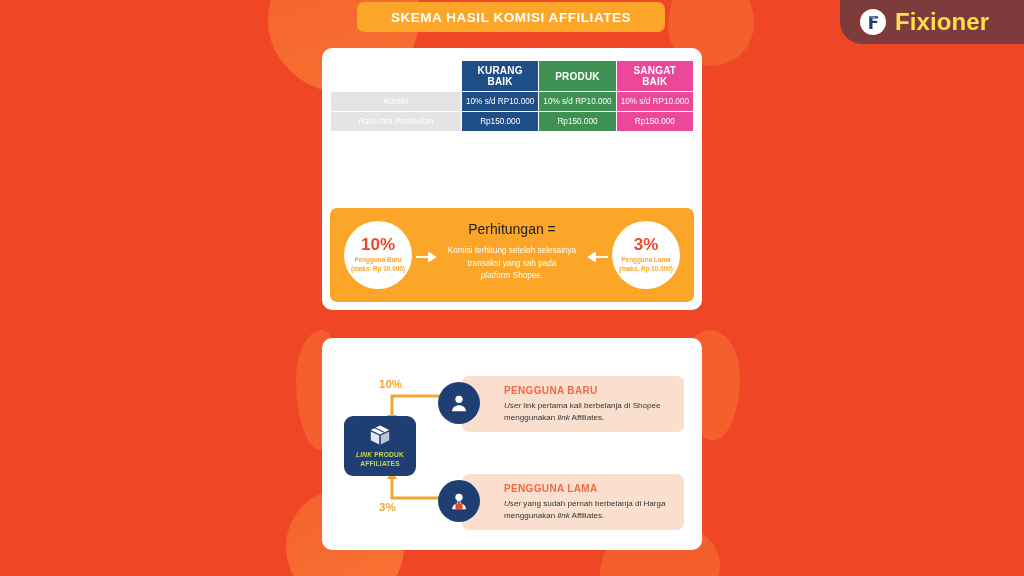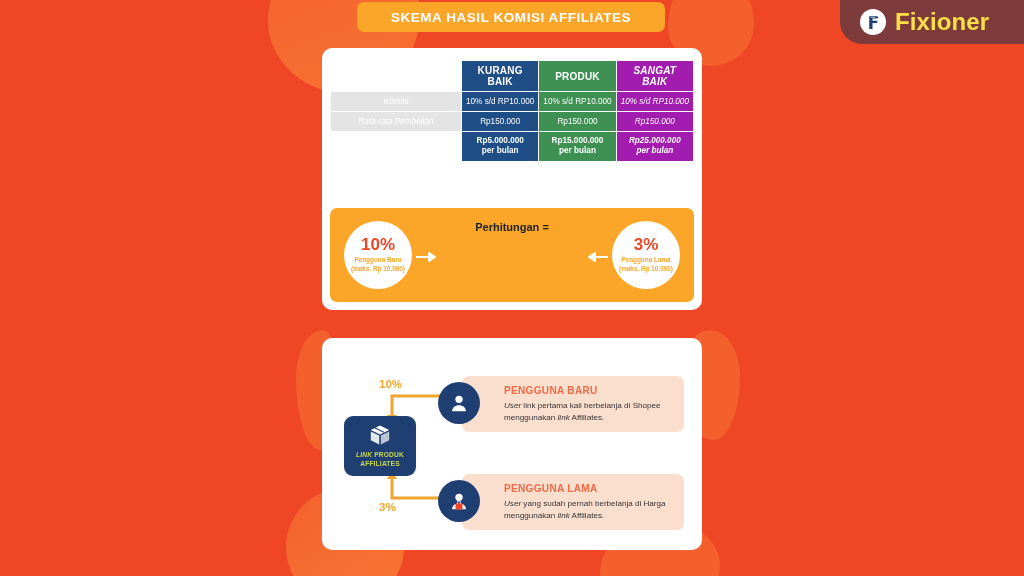--- a/index.html
+++ b/index.html
@@ -115,21 +115,21 @@
   #scheme-table th { height: 22px; font-size: 10px; font-weight: bold; letter-spacing: .2px; }
   .col-label { width: 130px; }
   td.rowlabel {
     background: #e4e4e4; color: #333333;
     text-align: left; padding-left: 9px;
     font-size: 9.2px; height: 20px; font-style: italic;
   }
   th.blank, td.blank { background: transparent; }
   .c-blue  { background: #1f4e87; }
   .c-green { background: #3e9153; }
-  .c-red   { background: #a21caf; font-style: italic; }
+  .c-red   { background: #ec4899; }
   .total td { height: 33px; font-size: 9.6px; font-weight: bold; line-height: 1.25; }
 
   
   #formula-band {
     position: absolute; left: 8px; top: 160px;
     width: 364px; height: 94px;
     background: #fba628;
     border-radius: 7px;
     overflow: hidden;
   }
@@ -148,21 +148,21 @@
     margin-bottom: 3px;
   }
   .circle-cap {
     color: #fba628; font-size: 6.4px; font-weight: bold; line-height: 1.35;
   }
   #formula-center {
     position: absolute; left: 96px; top: 12px; width: 172px;
     text-align: center;
   }
   .formula-head {
-    color: #222222; font-size: 11px; font-weight: bold; line-height: 1.35;
+    color: #222222; font-size: 14px; font-weight: normal; line-height: 1.35;
   }
   .formula-body {
     color: #ffffff; font-size: 8.2px; line-height: 1.55; margin-top: 6px;
   }
   .formula-body em { font-style: italic; }
   .arrow-in { position: absolute; top: 44px; width: 22px; height: 10px; }
 
   
   #linkbox {
     position: absolute; left: 22px; top: 78px;
@@ -250,54 +250,46 @@
           <td class="c-blue">10% s/d RP10.000</td>
           <td class="c-green">10% s/d RP10.000</td>
           <td class="c-red">10% s/d RP10.000</td>
         </tr>
         <tr>
           <td class="rowlabel">Rata-rata Pembelian</td>
           <td class="c-blue">Rp150.000</td>
           <td class="c-green">Rp150.000</td>
           <td class="c-red">Rp150.000</td>
         </tr>
-        <tr class="total">
-          <td class="blank"></td>
-          <td class="c-blue">
-            <div>Rp5.000.000</div>
-            <div>per bulan</div>
-          </td>
-          <td class="c-green">
-            <div>Rp15.000.000</div>
-            <div>per bulan</div>
-          </td>
-          <td class="c-red">
-            <div>Rp25.000.000</div>
-            <div>per bulan</div>
-          </td>
-        </tr>
       </tbody>
     </table>
 
     <div id="formula-band">
 
       <div id="circle-left" class="circle">
         <div class="circle-pct">10%</div>
         <div class="circle-cap">
           <div>Pengguna Baru</div>
           <div>(maks. Rp 10.000)</div>
         </div>
       </div>
 
       <svg class="arrow-in" style="left:86px" viewBox="0 0 22 10">
         <path d="M0 5h14M13 1l6 4-6 4z" fill="#ffffff" stroke="#ffffff" stroke-width="2" stroke-linejoin="round"></path>
       </svg>
 
       <div id="formula-center">
         <div class="formula-head">Perhitungan =</div>
+        <div class="formula-body">
+          <div>Komisi terhitung setelah selesainya</div>
+          <div>transaksi yang sah pada</div>
+          <div>
+            <em>platform</em><span> Shopee.</span>
+          </div>
+        </div>
       </div>
 
       <svg class="arrow-in" style="right:86px" viewBox="0 0 22 10">
         <path d="M22 5H8M9 1L3 5l6 4z" fill="#ffffff" stroke="#ffffff" stroke-width="2" stroke-linejoin="round"></path>
       </svg>
 
       <div id="circle-right" class="circle">
         <div class="circle-pct">3%</div>
         <div class="circle-cap">
           <div>Pengguna Lama</div>

